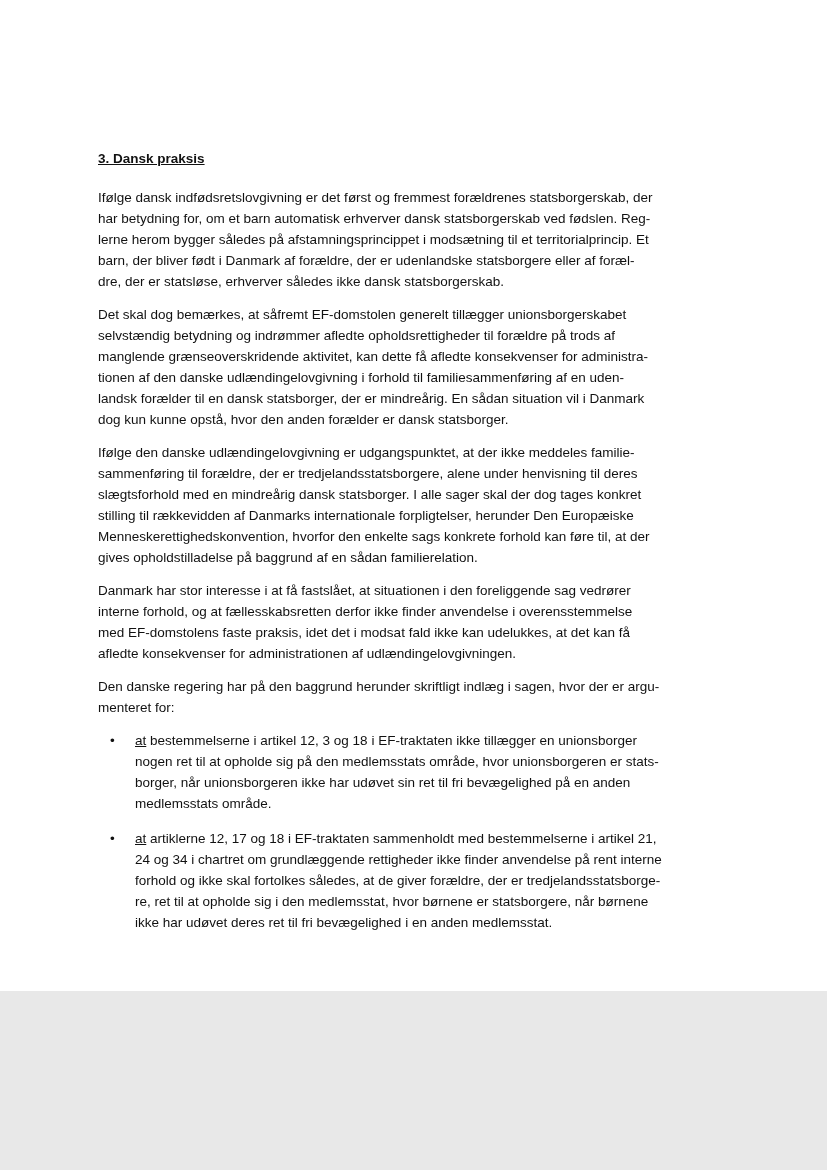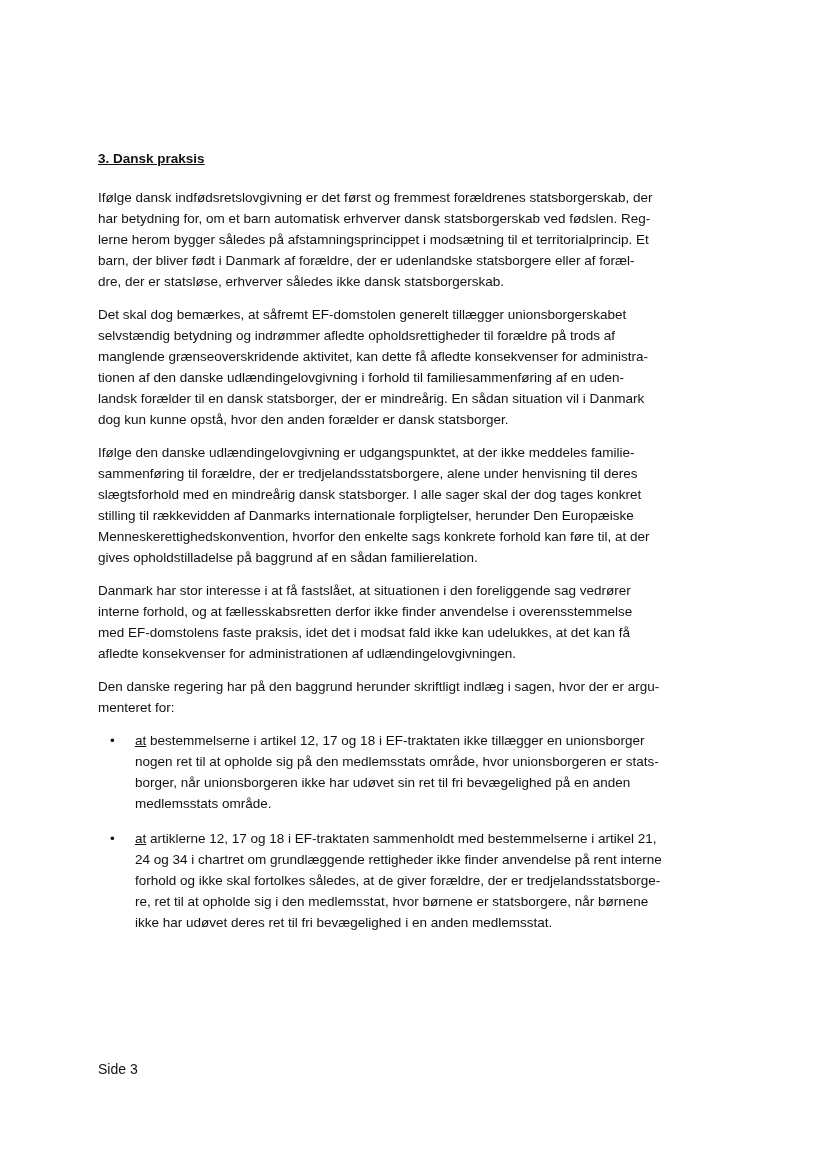--- a/index.html
+++ b/index.html
@@ -4,21 +4,21 @@
 <style>
   html, body {
     margin: 0;
     padding: 0;
     background: #e8e8e8;
     font-family: "Liberation Sans", sans-serif;
   }
   .page {
     position: relative;
     width: 827px;
-    height: 1170px;
+    height: 991px;
     background: #ffffff;
     margin: 0 auto;
     overflow: hidden;
     color: #111111;
   }
   .doc {
     position: absolute;
     left: 98px;
     top: 148px;
     width: 640px;
@@ -101,21 +101,21 @@
     <p class="para">Danmark har stor interesse i at få fastslået, at situationen i den foreliggende sag vedrører
 interne forhold, og at fællesskabsretten derfor ikke finder anvendelse i overensstemmelse
 med EF-domstolens faste praksis, idet det i modsat fald ikke kan udelukkes, at det kan få
 afledte konsekvenser for administrationen af udlændingelovgivningen.</p>
     <p class="para">Den danske regering har på den baggrund herunder skriftligt indlæg i sagen, hvor der er argu-
 menteret for:</p>
 
     <ul class="bullets">
       <li class="bullet">
         <span class="marker">•</span>
-        <span class="bullet-text"><span class="u">at</span><span> bestemmelserne i artikel 12, 17 og 18 i EF-traktaten ikke tillægger en unionsborger
+        <span class="bullet-text"><span class="u">at</span><span> bestemmelserne i artikel 12, 3 og 18 i EF-traktaten ikke tillægger en unionsborger
 nogen ret til at opholde sig på den medlemsstats område, hvor unionsborgeren er stats-
 borger, når unionsborgeren ikke har udøvet sin ret til fri bevægelighed på en anden
 medlemsstats område.</span></span>
       </li>
       <li class="bullet">
         <span class="marker">•</span>
         <span class="bullet-text"><span class="u">at</span><span> artiklerne 12, 17 og 18 i EF-traktaten sammenholdt med bestemmelserne i artikel 21,
 24 og 34 i chartret om grundlæggende rettigheder ikke finder anvendelse på rent interne
 forhold og ikke skal fortolkes således, at de giver forældre, der er tredjelandsstatsborge-
 re, ret til at opholde sig i den medlemsstat, hvor børnene er statsborgere, når børnene

